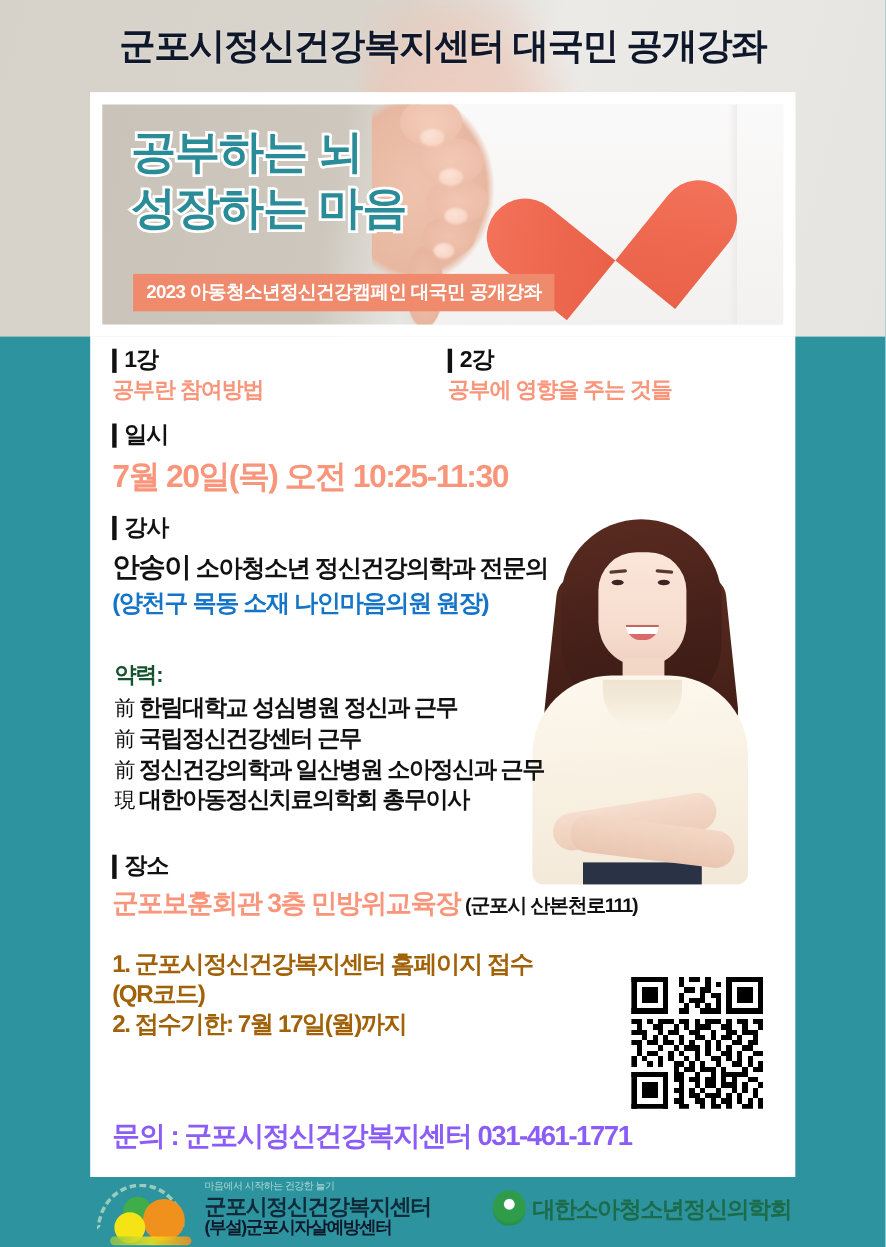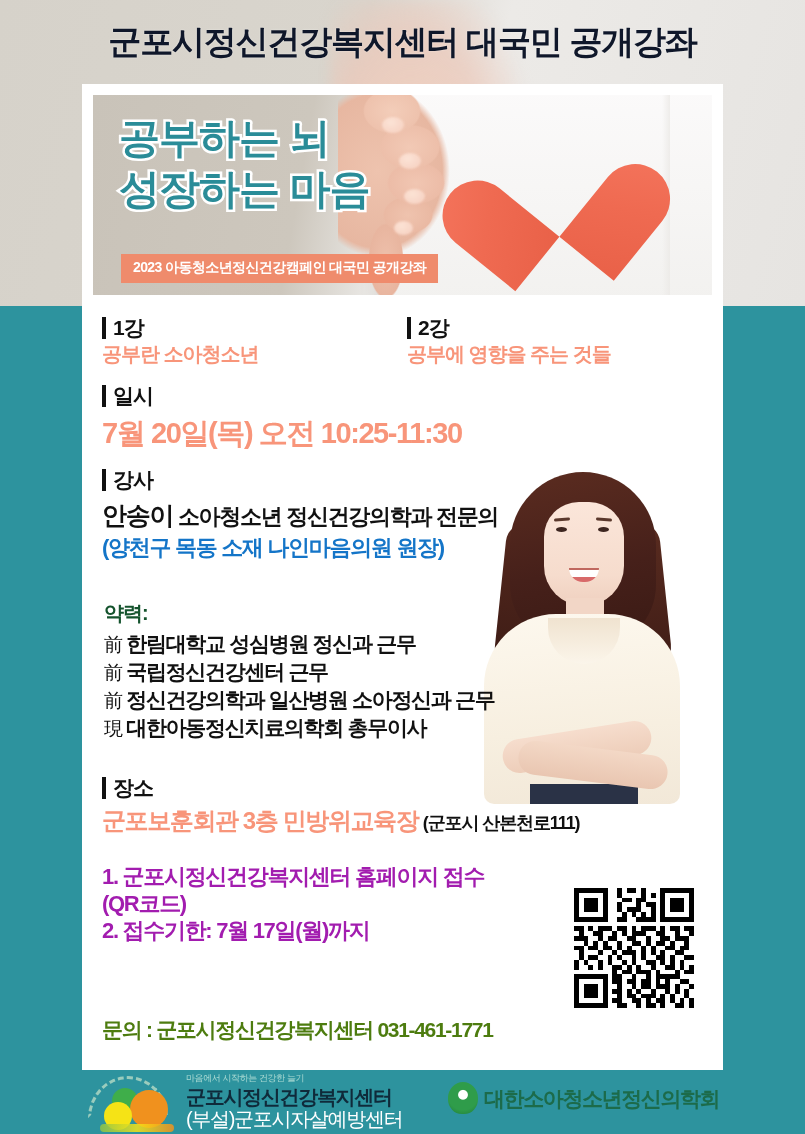--- a/index.html
+++ b/index.html
@@ -81,21 +81,21 @@
     position:absolute;left:26px;top:18px;margin:0;
     font-size:41px;line-height:1.24;font-weight:bold;letter-spacing:-1px;
     color:#2a8c98;
     -webkit-text-stroke:5px #ffffff;
     paint-order:stroke fill;
     z-index:3;white-space:nowrap;
   }
   .hero h2 .l2{display:block;}
   .hero .ribbon{
     position:absolute;left:28px;bottom:12px;z-index:3;
-    background:#ef8b6c;color:#fff;font-size:14px;font-weight:bold;
+    background:#ef8b6c;color:#fff;font-size:17px;font-weight:bold;
     padding:5px 12px 6px 12px;letter-spacing:-.6px;white-space:nowrap;
   }
 
   
   .card{
     position:absolute;left:82px;top:306px;width:641px;height:764px;
     background:#ffffff;z-index:4;overflow:hidden;
   }
   .inner{position:relative;width:577px;height:764px;}
 
@@ -164,45 +164,45 @@
   .b-career li .pre{font-weight:normal;font-size:19px;}
   .b-career li .txt{font-weight:bold;}
 
   .b-place{left:20px;top:470px;width:610px;}
   .b-place .v{margin-top:5px;white-space:nowrap;}
   .b-place .v .main{font-size:24px;font-weight:bold;letter-spacing:-1.4px;color:#f8957a;}
   .b-place .v .addr{font-size:18px;font-weight:bold;letter-spacing:-1.1px;color:#111;}
 
   .b-join{left:20px;top:552px;width:480px;}
   .b-join ol{list-style:none;margin:6px 0 0 0;padding:0;}
-  .b-join li{font-size:22px;font-weight:bold;letter-spacing:-1.3px;color:#a21caf;line-height:1.22;}
+  .b-join li{font-size:22px;font-weight:bold;letter-spacing:-1.3px;color:#a16207;line-height:1.22;}
 
   .qr{position:absolute;left:492px;top:582px;width:120px;height:120px;z-index:3;background:#fff;}
   .qr svg{display:block;}
 
   .contact{
     position:absolute;left:20px;top:710px;
-    font-size:21px;font-weight:bold;letter-spacing:-1.3px;color:#4d7c0f;white-space:nowrap;z-index:2;
+    font-size:25px;font-weight:bold;letter-spacing:-1.3px;color:#8b5cf6;white-space:nowrap;z-index:2;
   }
 
   
   .footer{position:absolute;left:0;top:1070px;width:805px;height:64px;z-index:5;}
   .logoA{position:absolute;left:82px;top:2px;width:330px;height:58px;}
   .logoB{position:absolute;left:448px;top:12px;width:300px;height:40px;}
   .logoA .mark{position:absolute;left:0;top:4px;width:96px;height:50px;}
   .logoA .arc{position:absolute;left:6px;top:0;width:74px;height:36px;border:3px dashed #bfe0c8;
     border-bottom-color:transparent;border-radius:50%/100% 100% 0 0;opacity:.75;}
   .logoA .dotg{position:absolute;left:30px;top:12px;width:26px;height:26px;border-radius:50%;background:#3fae4a;}
   .logoA .doto{position:absolute;left:48px;top:14px;width:38px;height:38px;border-radius:50%;background:#f0911e;}
   .logoA .doty{position:absolute;left:22px;top:26px;width:28px;height:28px;border-radius:50%;background:#f5e316;}
   .logoA .swoosh{position:absolute;left:18px;top:48px;width:74px;height:8px;border-radius:6px;
     background:linear-gradient(90deg,#8bc34a,#f5e316,#f0911e);opacity:.85;}
   .logoA .tag{position:absolute;left:104px;top:0px;font-size:9px;color:#bfe6dc;letter-spacing:-.4px;opacity:.85;}
   .logoA .t1{position:absolute;left:104px;top:12px;font-size:20px;font-weight:bold;color:#0f2a3a;letter-spacing:-1.3px;}
-  .logoA .t2{position:absolute;left:104px;top:34px;font-size:20px;font-weight:normal;color:#ffffff;letter-spacing:-1.3px;}
+  .logoA .t2{position:absolute;left:104px;top:34px;font-size:16px;font-weight:bold;color:#0f172a;letter-spacing:-1.3px;}
   .logoB .mark2{position:absolute;left:0;top:0;width:30px;height:32px;}
   .logoB .shield{position:absolute;left:0;top:0;width:30px;height:32px;border-radius:50% 50% 46% 46%;
     background:radial-gradient(circle at 50% 40%, #ffffff 18%, #2f9c4a 22%, #2f9c4a 62%, #1f7a37 100%);}
   .logoB .t{position:absolute;left:36px;top:3px;font-size:21px;font-weight:bold;color:#1c6b4a;letter-spacing:-1.4px;}
 </style>
 </head>
 <body>
 
 <div class="poster">
 
@@ -245,21 +245,21 @@
       <div class="blouse"></div>
       <div class="collar"></div>
       <div class="skirt"></div>
       <div class="armL"></div>
       <div class="armR"></div>
     </div>
 
     <div class="blk row-lectures">
       <div class="lec">
         <div class="lbl">1강</div>
-        <div class="t">공부란 소아청소년</div>
+        <div class="t">공부란 참여방법</div>
       </div>
       <div class="lec">
         <div class="lbl">2강</div>
         <div class="t">공부에 영향을 주는 것들</div>
       </div>
     </div>
 
     <div class="blk b-date">
       <div class="lbl">일시</div>
       <div class="v">7월 20일(목) 오전 10:25-11:30</div>

